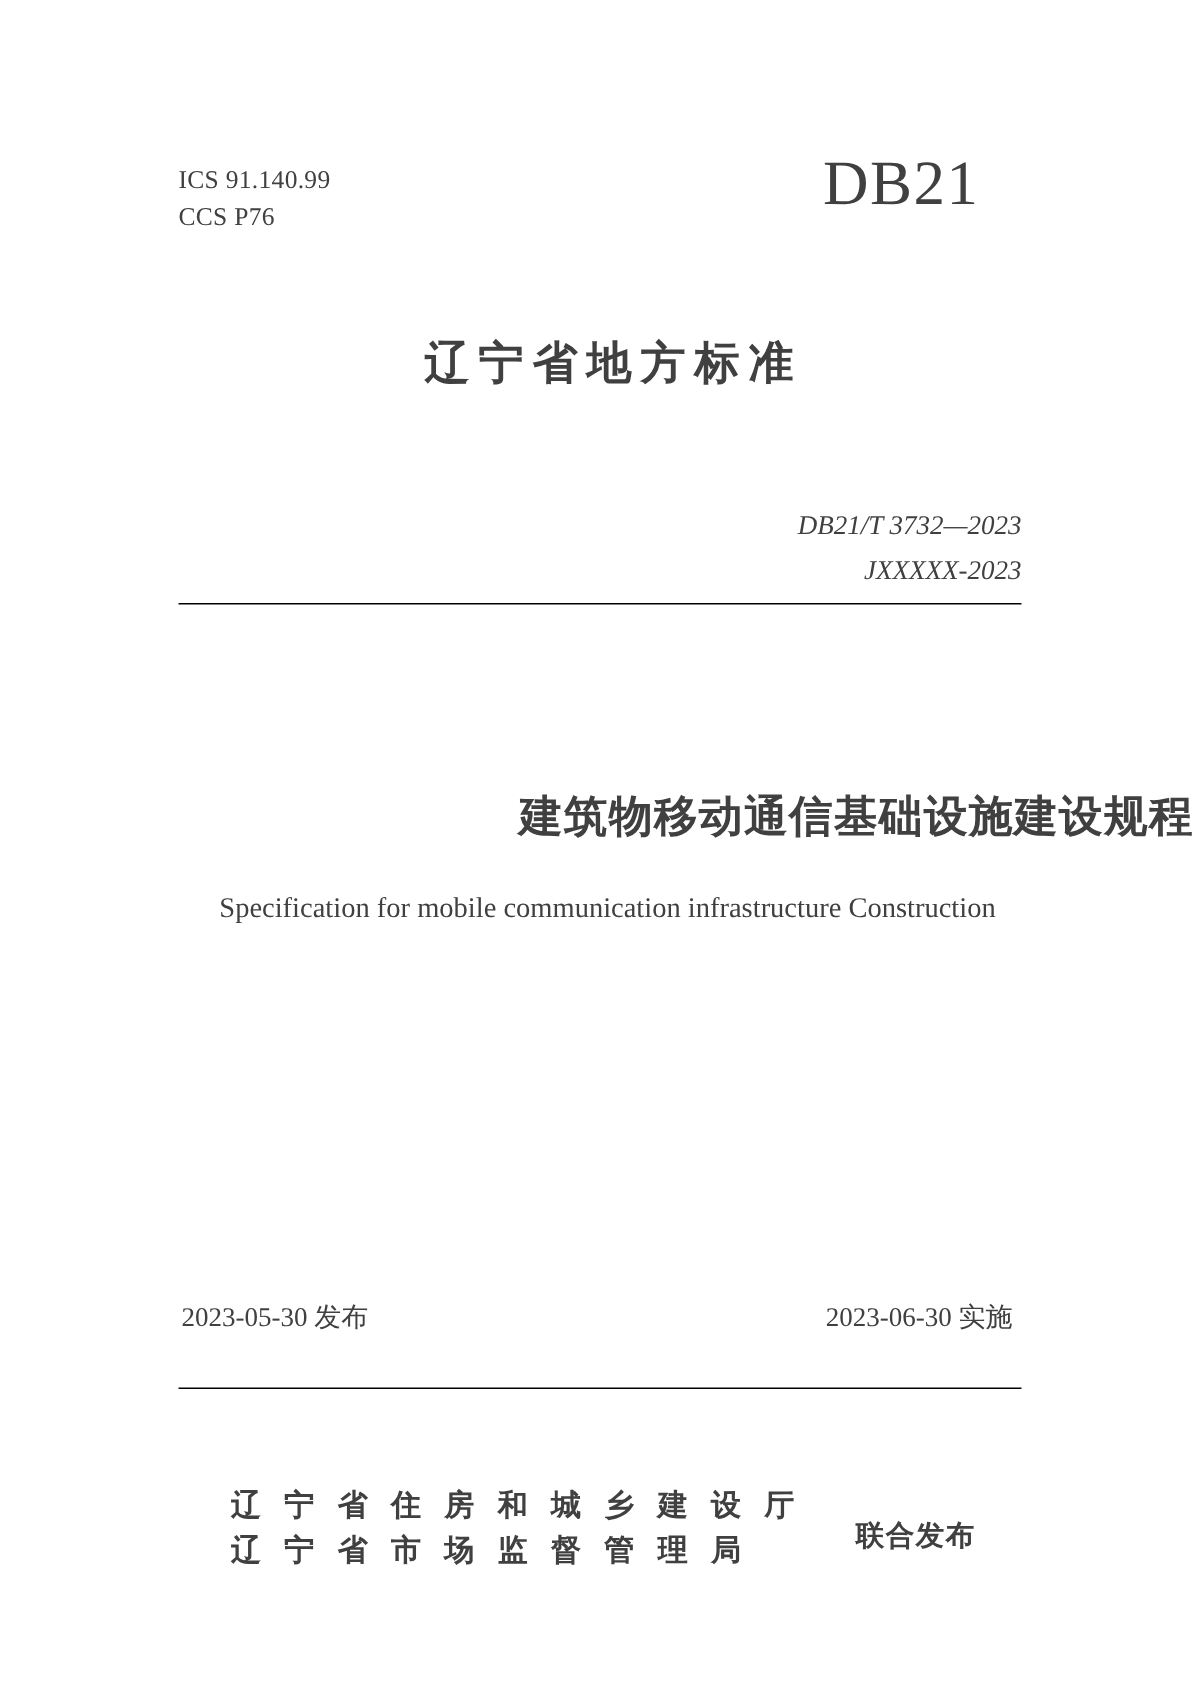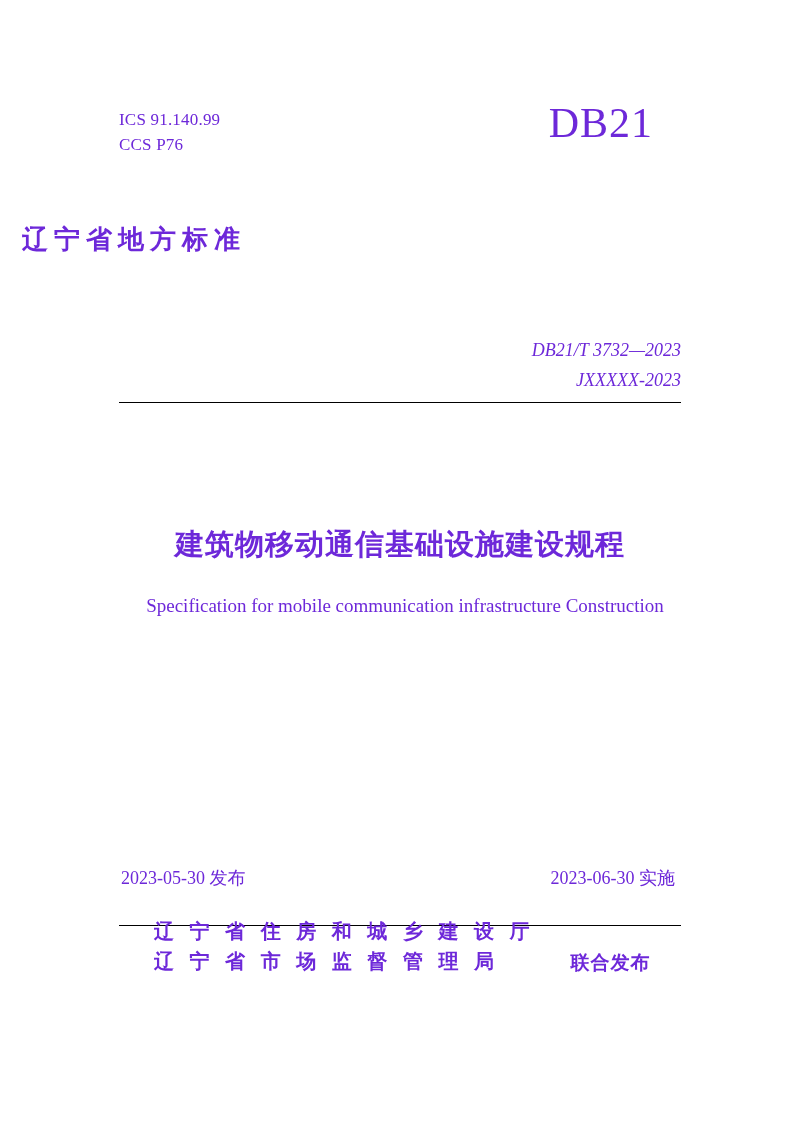--- a/index.html
+++ b/index.html
@@ -7,21 +7,21 @@
     padding: 0;
     background: #ffffff;
   }
   .page {
     position: relative;
     width: 792px;
     height: 1132px;
     margin: 0 auto;
     background: #ffffff;
     font-family: "Liberation Serif", serif;
-    color: #6d28d9;
+    color: #404040;
     overflow: hidden;
   }
 
   
   .header-row {
     position: absolute;
     top: 108px;
     left: 115px;
     right: 115px;
     display: flex;
@@ -41,23 +41,23 @@
     margin-top: -6px;
     padding-right: 28px;
   }
 
   
   .std-kind {
     position: absolute;
     top: 222px;
     left: 0;
     right: 0;
-    text-align: left;
+    text-align: center;
     font-family: "Liberation Sans", sans-serif;
-    font-size: 26px;
+    font-size: 30px;
     font-weight: 700;
     letter-spacing: 6px;
     padding-left: 18px;
   }
 
   
   .std-numbers {
     position: absolute;
     top: 336px;
     right: 115px;
@@ -75,21 +75,21 @@
     height: 1px;
     background: #000000;
   }
 
   
   .title-cn {
     position: absolute;
     top: 525px;
     left: 0;
     right: 0;
-    text-align: center;
+    text-align: right;
     font-family: "Liberation Sans", sans-serif;
     font-size: 29px;
     font-weight: 700;
     letter-spacing: 1px;
   }
   .title-en {
     position: absolute;
     top: 586px;
     left: 120px;
     right: 110px;
@@ -116,25 +116,25 @@
     top: 925px;
     left: 115px;
     right: 115px;
     height: 1px;
     background: #000000;
   }
 
   
   .publishers {
     position: absolute;
-    top: 916px;
+    top: 989px;
     left: 115px;
     right: 115px;
     display: flex;
-    align-items: flex-end;
+    align-items: flex-start;
   }
   .publisher-names {
     font-family: "Liberation Sans", sans-serif;
     font-size: 20px;
     font-weight: 700;
     line-height: 1.5;
     letter-spacing: 5px;
     padding-left: 35px;
   }
   .joint-issue {

